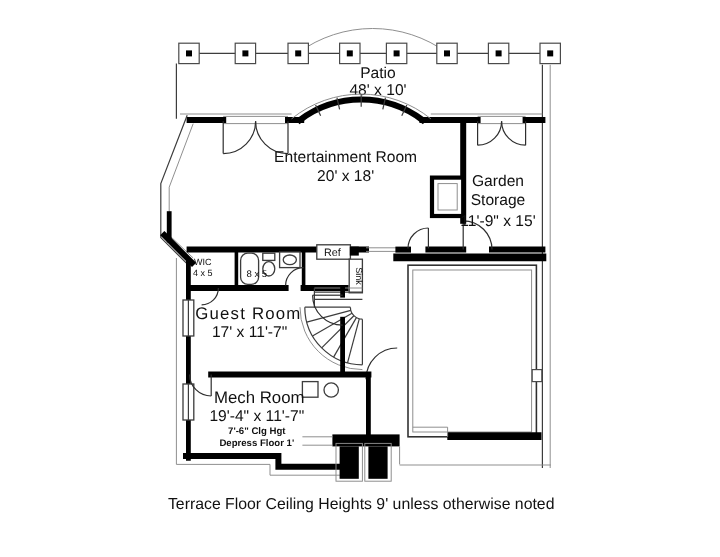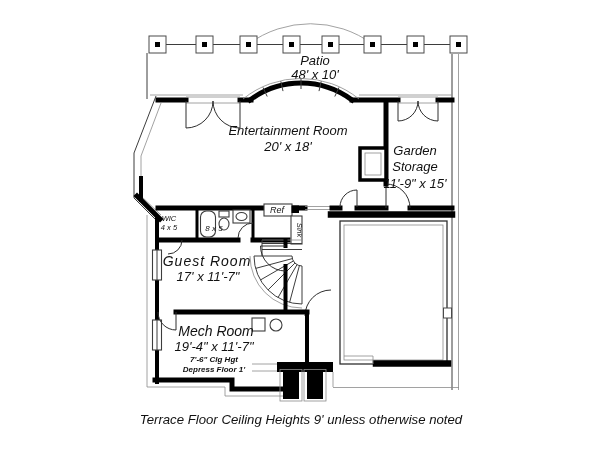--- a/index.html
+++ b/index.html
@@ -1,17 +1,17 @@
 <!DOCTYPE html>
 <html><head>
 <meta charset="utf-8">
 <style>
   html,body{margin:0;padding:0;background:#ffffff;}
   .stage{position:relative;width:556px;height:464px;background:#ffffff;overflow:hidden;
-         font-family:"Liberation Sans",sans-serif;font-style:italic;}
+         font-family:"Liberation Sans",sans-serif;}
   svg{display:block;}
   
   .w6{stroke:#000;stroke-width:6.5;fill:none;stroke-linecap:square;}
   .w5{stroke:#000;stroke-width:5;fill:none;stroke-linecap:square;}
   .w4{stroke:#000;stroke-width:4;fill:none;stroke-linecap:square;}
   .w3{stroke:#000;stroke-width:3;fill:none;stroke-linecap:square;}
   .thin{stroke:#3d3d3d;stroke-width:1;fill:none;}
   .thin2{stroke:#8a8a8a;stroke-width:0.8;fill:none;}
   .door{stroke:#2e2e2e;stroke-width:1;fill:none;}
   .fix{stroke:#3d3d3d;stroke-width:1.1;fill:#ffffff;}

